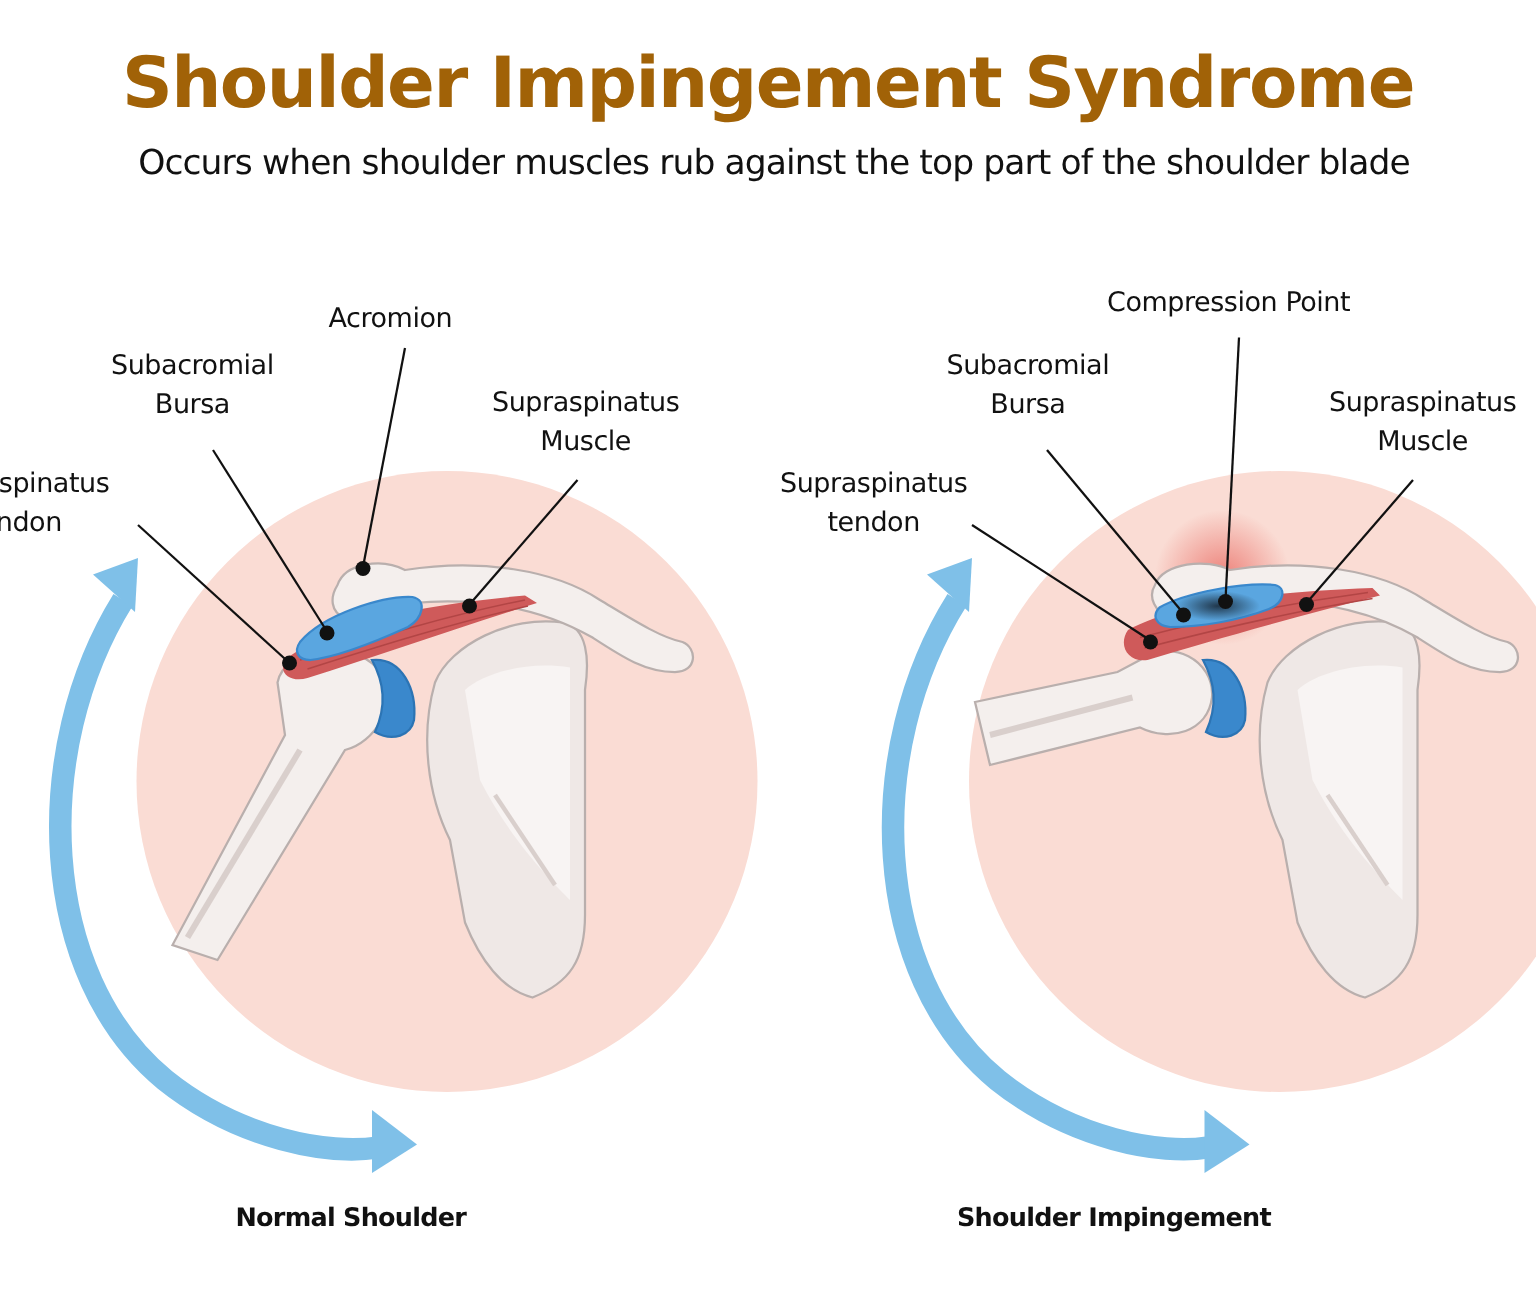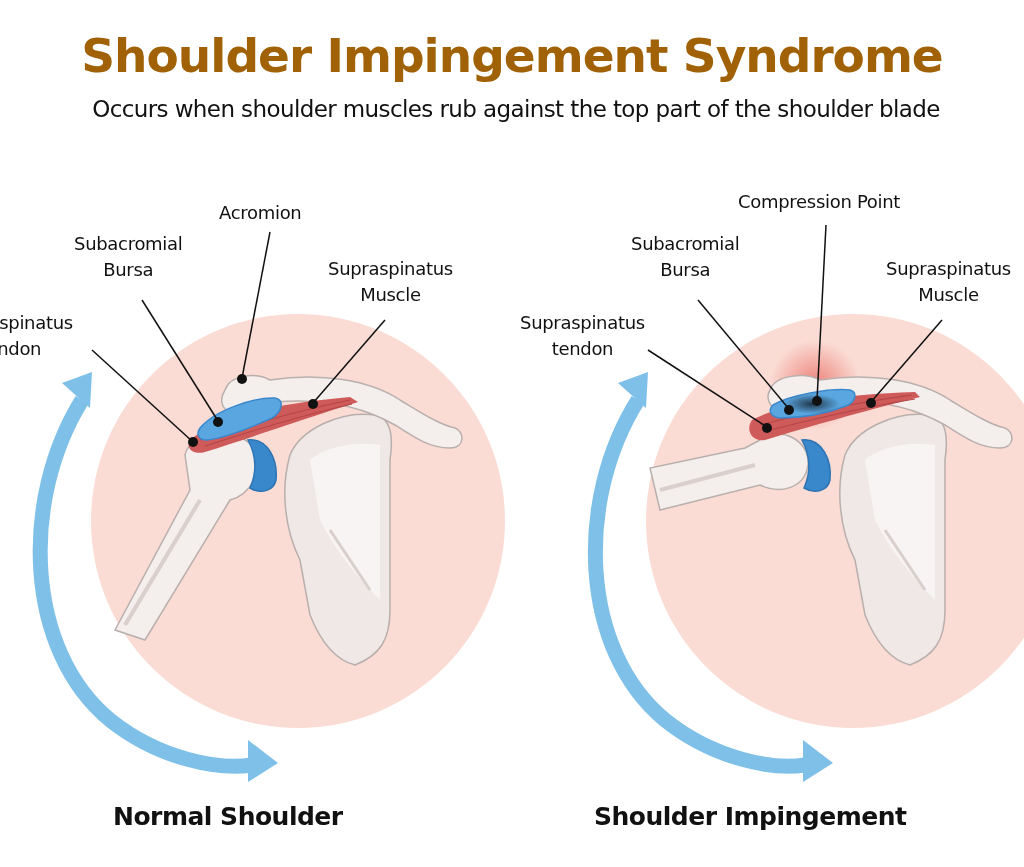--- a/index.html
+++ b/index.html
@@ -1,21 +1,21 @@
 <!DOCTYPE html>
 <html><head>
 <meta charset="utf-8">
 <style>
   html,body{margin:0;padding:0;background:#ffffff;}
   body{width:1024px;height:867px;position:relative;overflow:hidden;font-family:"DejaVu Sans",sans-serif;}
   .title{position:absolute;left:0;top:28px;width:1024px;text-align:center;font-family:"DejaVu Sans",sans-serif;font-weight:bold;font-size:47px;color:#a16207;letter-spacing:-1px;}
   .subtitle{position:absolute;left:-14px;top:96px;width:1060px;text-align:center;font-family:"DejaVu Sans",sans-serif;font-size:23px;color:#111;letter-spacing:-0.6px;white-space:nowrap;}
   svg.art{position:absolute;left:0;top:0;}
   .lbl{position:absolute;font-family:"DejaVu Sans",sans-serif;font-size:18px;color:#111;text-align:center;line-height:26px;white-space:nowrap;letter-spacing:-0.3px;}
-  .caption{position:absolute;font-family:"DejaVu Sans",sans-serif;font-weight:bold;font-size:25px;color:#111;white-space:nowrap;letter-spacing:-0.5px;}
+  .caption{position:absolute;font-family:"DejaVu Sans",sans-serif;font-weight:bold;font-size:17px;color:#111;white-space:nowrap;letter-spacing:-0.5px;margin-left:44px;}
 </style>
 </head>
 <body>
 
 <div class="title">Shoulder Impingement Syndrome</div>
 <div class="subtitle">Occurs when shoulder muscles rub against the top part of the shoulder blade</div>
 
 <svg class="art" width="1024" height="867" viewBox="0 0 1024 867">
   <defs>
     <radialGradient id="inflam" cx="50%" cy="50%" r="50%">

